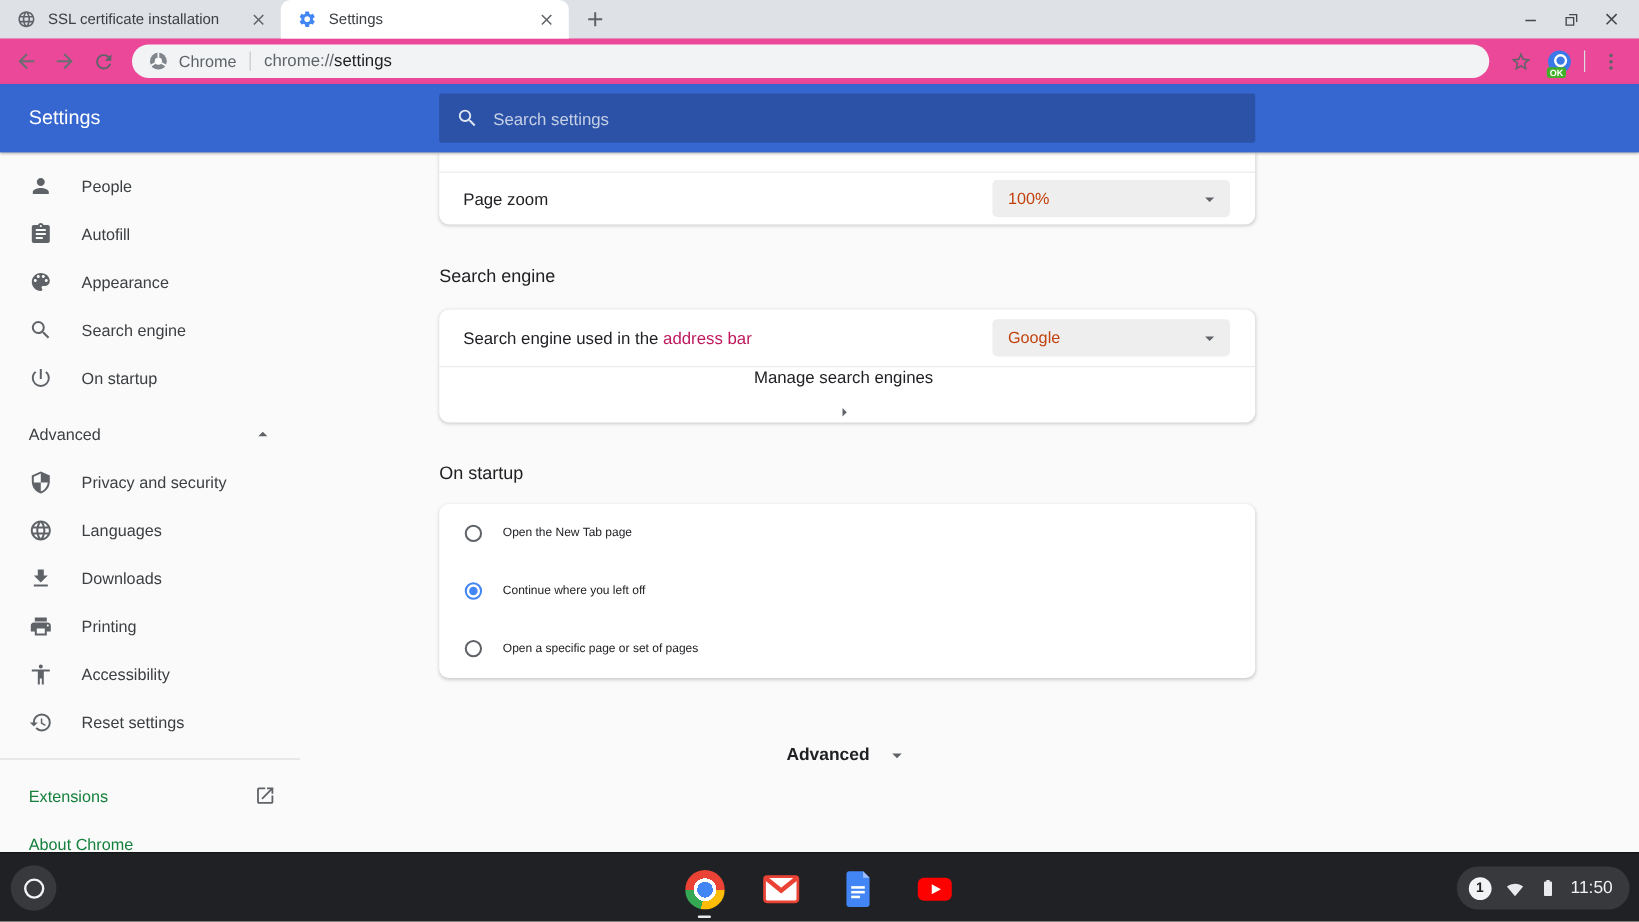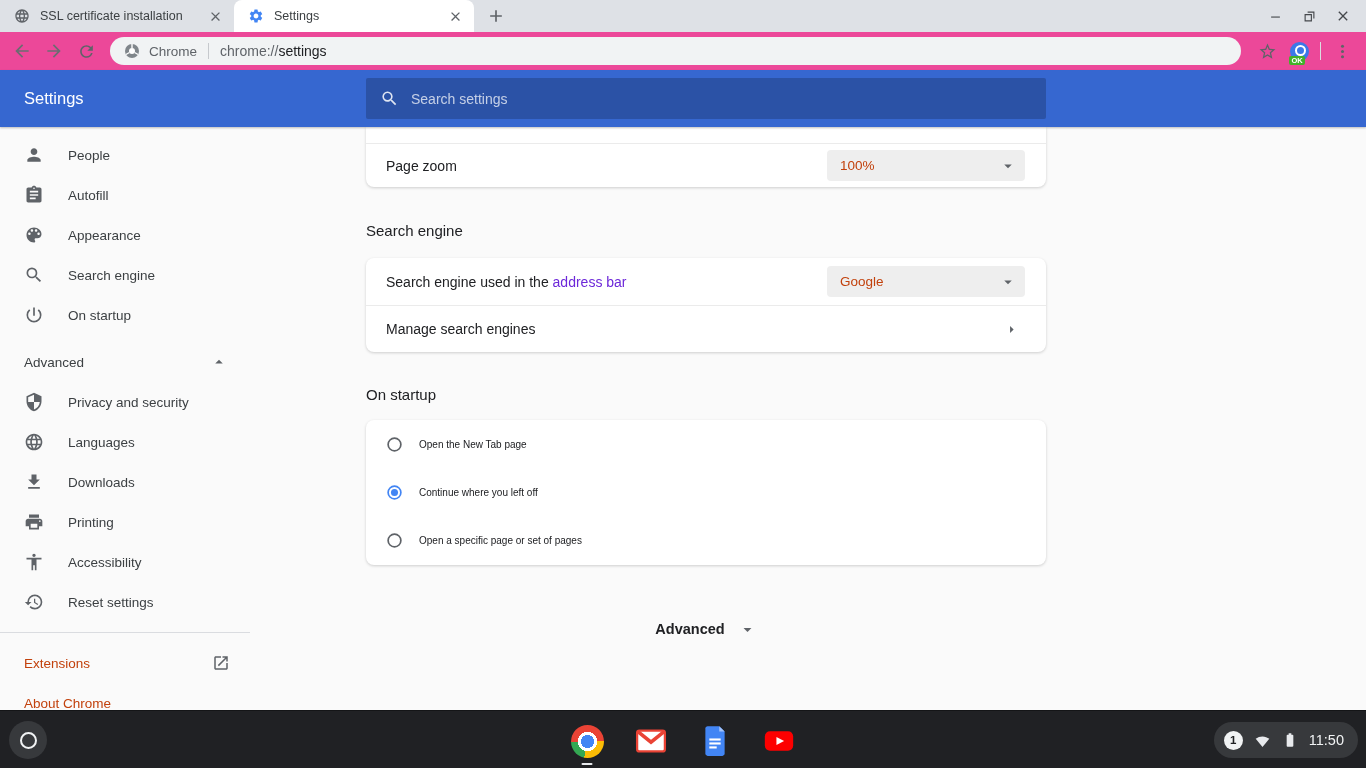--- a/index.html
+++ b/index.html
@@ -44,27 +44,27 @@
   .content { position:relative; height:583px; background:#fafafa; overflow:hidden; }
 
   .sidebar { position:absolute; left:0; top:0; width:250px; padding-top:8px; }
   .side-row { height:40px; display:flex; align-items:center; padding-left:24px; cursor:pointer; }
   .side-row .s-icon { width:20px; height:20px; display:flex; color:#5f6368; }
   .side-row .s-label { margin-left:24px; font-size:13.5px; font-weight:500; color:#3c4043; }
   .adv-head { height:40px; margin-top:7px; display:flex; align-items:center; justify-content:space-between; padding:0 22px 0 24px; cursor:pointer; }
   .adv-head .s-label { font-size:13.5px; font-weight:500; color:#3c4043; }
   .side-div { height:1px; background:#dadce0; margin:10px 0; }
   .ext-row { height:40px; display:flex; align-items:center; justify-content:space-between; padding:0 20px 0 24px; cursor:pointer; }
-  .ext-row .s-label { font-size:13.5px; font-weight:500; color:#c2410c; }
+  .ext-row .s-label { font-size:13.5px; font-weight:500; color:#15803d; }
 
   .card { position:absolute; left:366px; width:680px; background:#fff; border-radius:8px; box-shadow:0 1px 3px rgba(0,0,0,0.18); }
   .row-div { height:1px; background:#ebebeb; }
   .setting-row { display:flex; align-items:center; padding:0 21px 0 20px; }
   .row-label { font-size:14px; color:#202124; flex:1; }
-  .link { color:#6d28d9; cursor:pointer; }
+  .link { color:#be185d; cursor:pointer; }
   .dropdown { width:198px; height:31px; background:#eeeeee; border-radius:4px; display:flex; align-items:center; justify-content:space-between; padding:0 8px 0 13px; border:none; font-family:"Liberation Sans",sans-serif; font-size:13.5px; color:#c2410c; }
   .section-h { position:absolute; left:366px; font-size:15px; font-weight:500; color:#202124; }
   .radio-row { height:48px; display:flex; align-items:center; padding-left:20px; cursor:pointer; }
   .radio-row .r-label { margin-left:16px; font-size:10px; color:#202124; }
   .adv-btn { position:absolute; left:366px; top:489px; width:680px; height:26px; display:flex; align-items:center; justify-content:center; gap:13px; cursor:pointer; background:transparent; border:none; }
   .adv-btn .a-label { font-size:14.5px; font-weight:600; color:#202124; font-family:"Liberation Sans",sans-serif; }
 
   
   .shelf { position:relative; height:58px; background:#202124; border-top:1px solid rgba(0,0,0,0.35); }
   .launcher { position:absolute; left:9px; top:10px; width:38px; height:38px; border-radius:50%; background:#37393c; display:flex; align-items:center; justify-content:center; cursor:pointer; }
@@ -353,21 +353,21 @@
         <button class="dropdown">
           <span>Google</span>
           <span style="display:flex;">
               <svg viewBox="0 0 24 24" width="18" height="18" fill="#5f6368">
                 <path d="M7 10l5 5 5-5z"></path>
               </svg>
             </span>
         </button>
       </div>
       <div class="row-div"></div>
-      <div class="setting-row" style="height:46px; padding-right:26px;">
+      <div class="setting-row" style="height:46px; padding-right:26px;flex-direction:column;">
         <span class="row-label">Manage search engines</span>
         <span style="display:flex;">
             <svg viewBox="0 0 24 24" width="17" height="17" fill="#5f6368">
               <path d="M10 17l5-5-5-5v10z"></path>
             </svg>
           </span>
       </div>
     </div>
 
     <div class="section-h" style="top:259px;">On startup</div>

